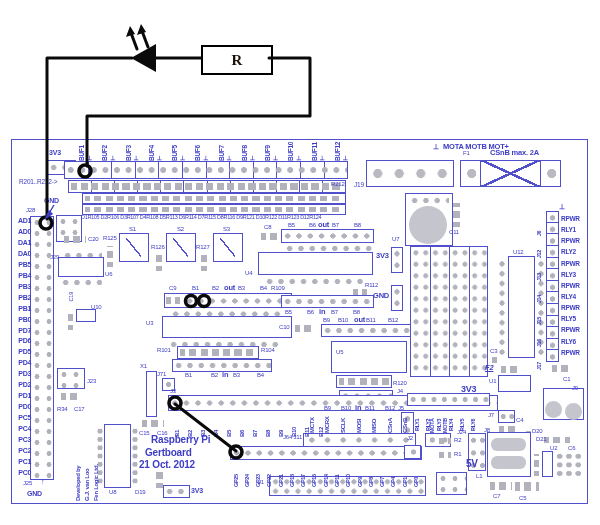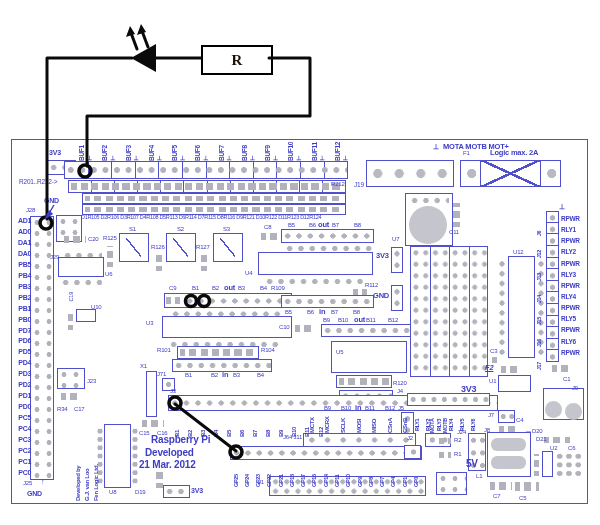--- a/index.html
+++ b/index.html
@@ -125,21 +125,21 @@
       </span>
     </div>
 
   <span class="L n" style="left:331px;top:181px;font-size:6px">R212</span>
   <span class="L n" style="left:354px;top:181px;font-size:6.5px">J19</span>
   <div class="b dotsL" style="left:366px;top:160px;width:88px;height:27px"></div>
 
   <i class="L" style="left:433px;top:143px;font-style:normal">⊥</i>
   <b class="L" style="left:443px;top:142px;font-size:7.5px">MOTA MOTB MOT+</b>
   <span class="L n" style="left:463px;top:150px;font-size:6px">F1</span>
-  <b class="L" style="left:490px;top:148px;font-size:7.5px">Logic max. 2A</b>
+  <b class="L" style="left:490px;top:148px;font-size:7.5px">CSnB max. 2A</b>
   <div class="b" style="left:460px;top:160px;width:101px;height:27px"></div>
   <div class="b dotsL" style="left:460px;top:160px;width:21px;height:27px"></div>
   <div class="nb fusex" style="left:481px;top:160px;width:59px;height:27px;z-index:3"></div>
   <div class="b dotsL" style="left:540px;top:160px;width:21px;height:27px"></div>
 
   <b class="L" style="left:44px;top:197px">GND</b>
   <span class="L n" style="left:26px;top:207px;font-size:6px">J28</span>
   <div class="b grid2" style="left:56px;top:215px;width:26px;height:27px"></div>
   <div class="slotcol lp" style="left:10px;top:217px;width:21px;height:263px">
 
@@ -503,22 +503,22 @@
         <em class="vl">RLY5</em>
       </span>
       <span>
         <em class="vl">RLY6</em>
       </span>
     </div>
   <span class="L n" style="left:258px;top:479px;font-size:6px">J1</span>
   <div class="b grid2" style="left:269px;top:476px;width:157px;height:20px;background-size:11.2px 9.5px"></div>
 
   <b class="L big" style="left:151px;top:434px">Raspberry Pi</b>
-  <b class="L big" style="left:145px;top:447px">Developed</b>
-  <b class="L big" style="left:139px;top:459px">21 Mar. 2012</b>
+  <b class="L big" style="left:145px;top:447px">Gertboard</b>
+  <b class="L big" style="left:139px;top:459px">21 Oct. 2012</b>
   <div class="b" style="left:104px;top:424px;width:27px;height:64px"></div>
   <span class="L n" style="left:109px;top:489px;font-size:6px">U8</span>
   <div class="nb dotsV" style="left:96px;top:427px;width:8px;height:58px;background-size:100% 8.3px"></div>
   <div class="nb dotsV" style="left:131px;top:427px;width:8px;height:58px;background-size:100% 8.3px"></div>
   <div class="nb sqr" style="left:140px;top:418px;width:26px;height:11px"></div>
   <span class="L n" style="left:139px;top:430px;font-size:6px">C15</span>
   <span class="L n" style="left:157px;top:430px;font-size:6px">C16</span>
   <div class="nb sqc" style="left:154px;top:469px;width:11px;height:21px"></div>
   <span class="L n" style="left:135px;top:489px;font-size:6px">D19</span>
   <div class="b dots" style="left:163px;top:485px;width:27px;height:13px"></div>

